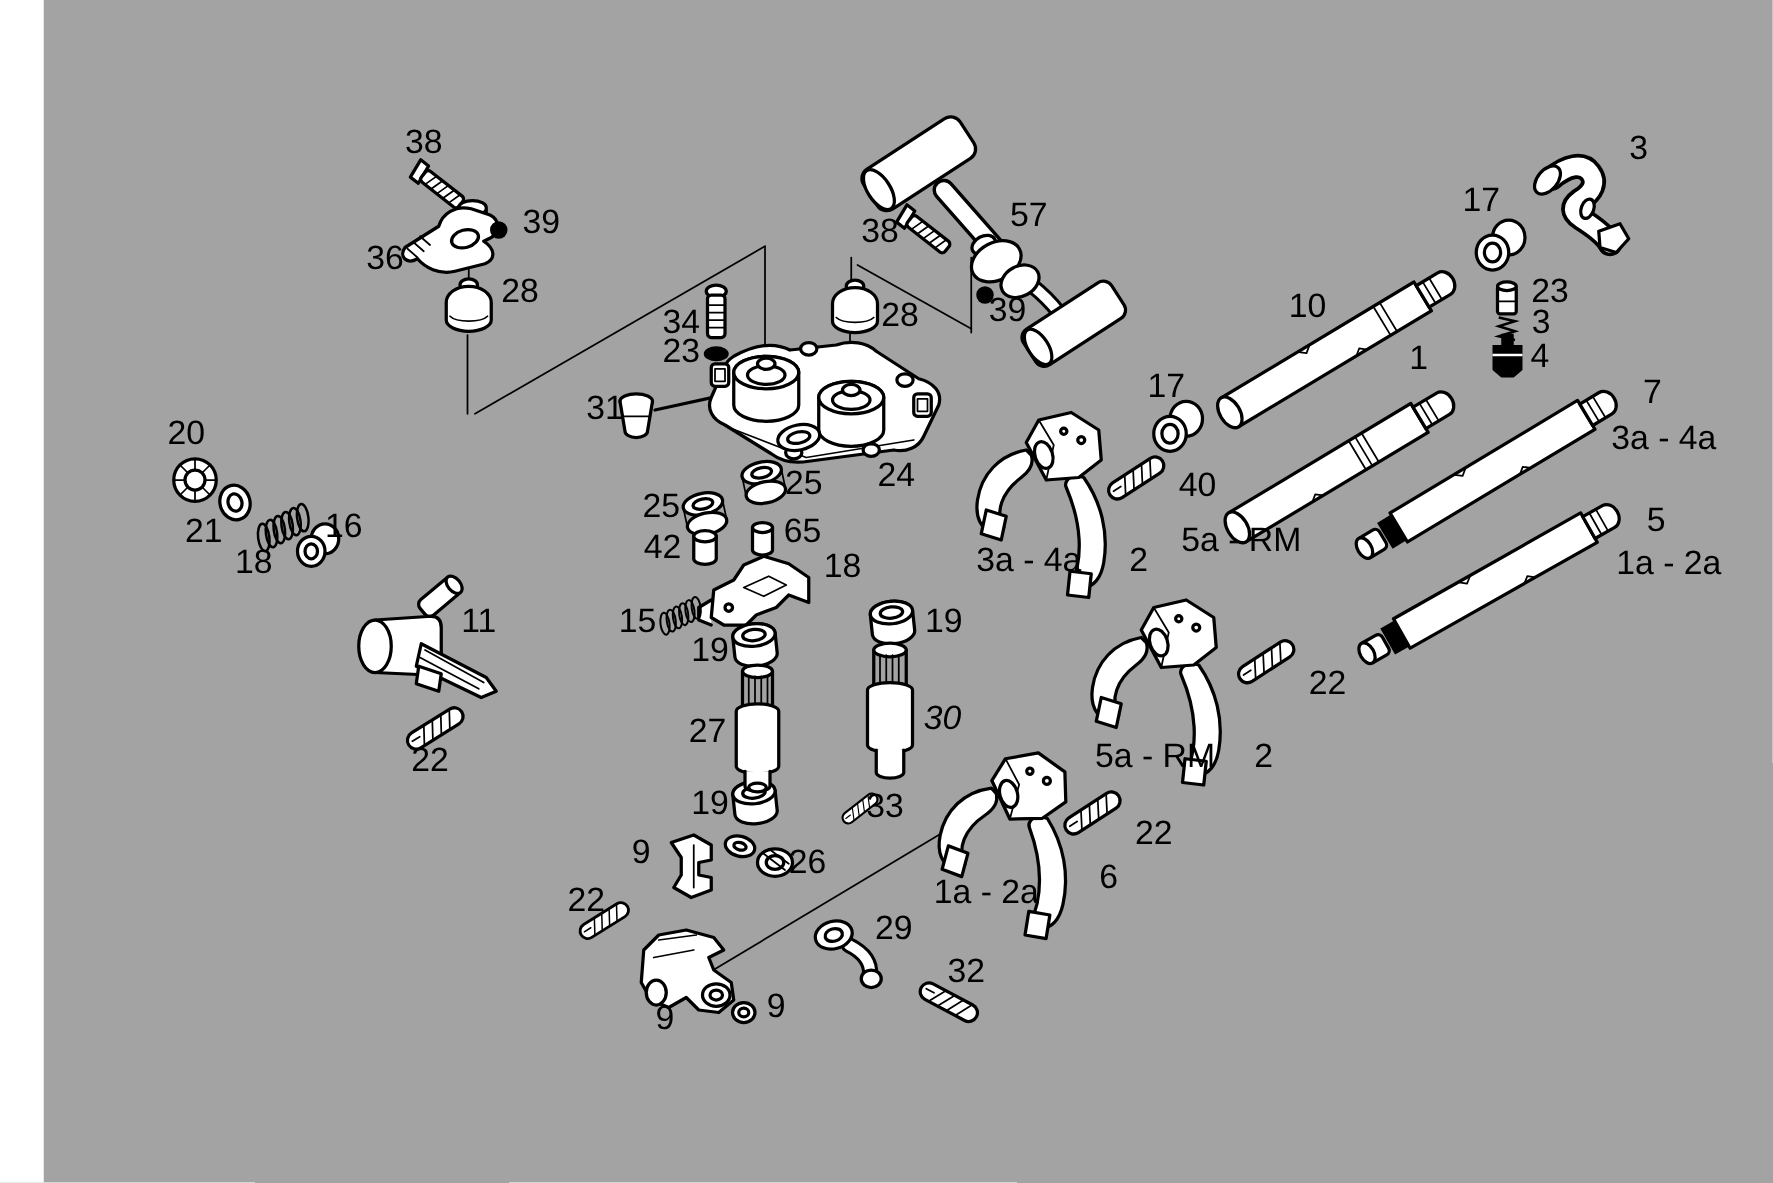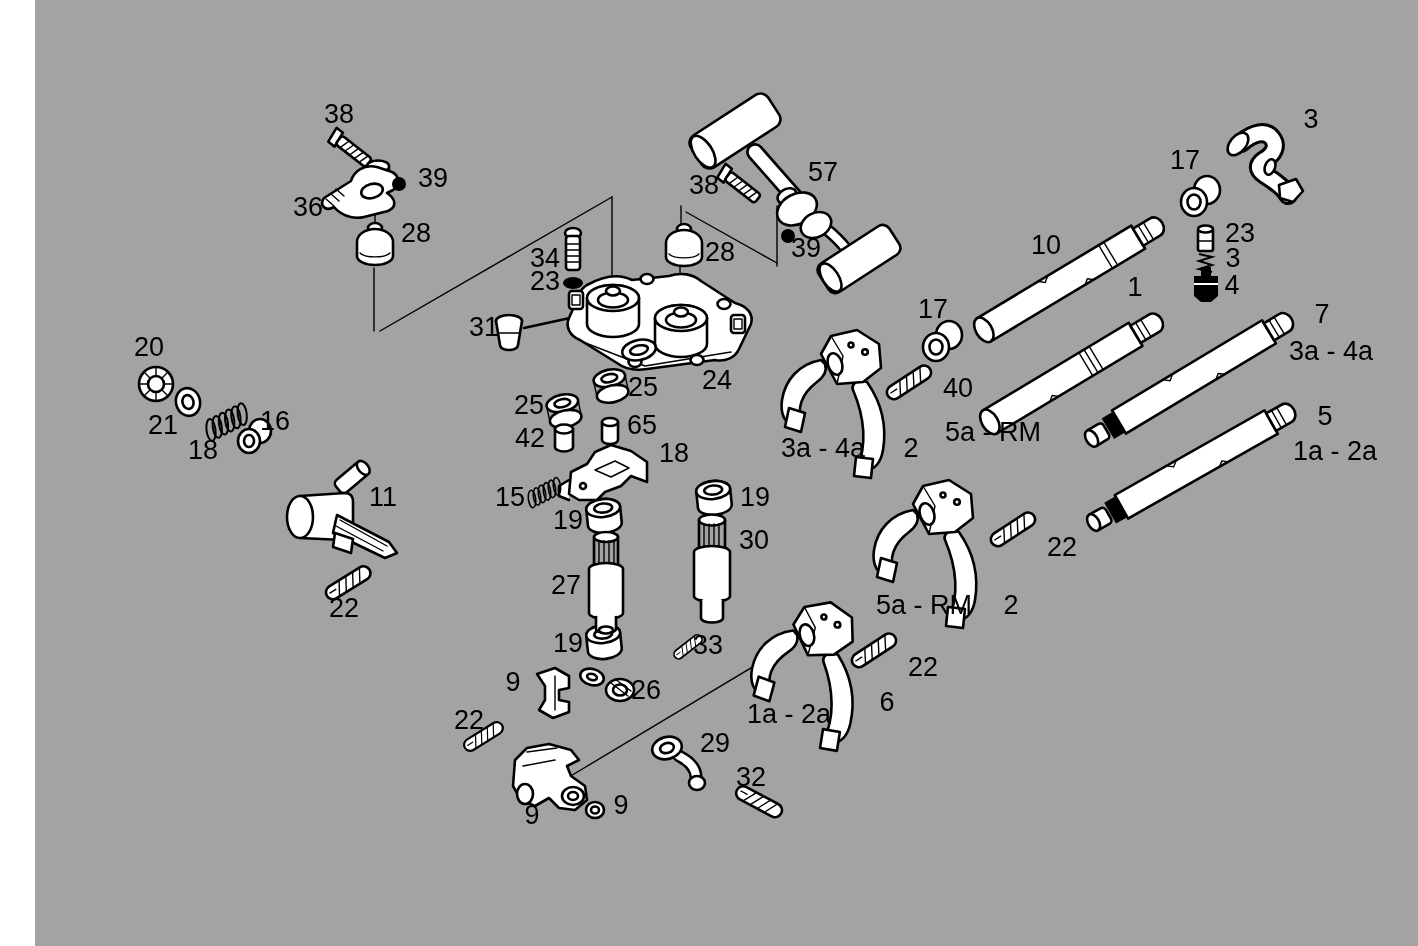--- a/index.html
+++ b/index.html
@@ -432,25 +432,25 @@
       <div class="part-label" style="left: 309px; top: 608px;">22</div>
       <div class="part-label" style="left: 608px; top: 387px;">25</div>
       <div class="part-label" style="left: 494px; top: 405px;">25</div>
       <div class="part-label" style="left: 495px; top: 438px;">42</div>
       <div class="part-label" style="left: 607px; top: 425px;">65</div>
       <div class="part-label" style="left: 639px; top: 453px;">18</div>
       <div class="part-label" style="left: 475px; top: 497px;">15</div>
       <div class="part-label" style="left: 533px; top: 520px;">19</div>
       <div class="part-label" style="left: 720px; top: 497px;">19</div>
       <div class="part-label" style="left: 531px; top: 585px; text-align: center;">27</div>
-      <div class="part-label" style="left: 719px; top: 540px;">30</div>
+      <div class="part-label" style="left: 719px; top: 575px; font-style: italic;">30</div>
       <div class="part-label" style="left: 533px; top: 643px;">19</div>
       <div class="part-label" style="left: 673px; top: 645px;">33</div>
       <div class="part-label" style="left: 478px; top: 682px;">9</div>
       <div class="part-label" style="left: 611px; top: 690px;">26</div>
       <div class="part-label" style="left: 434px; top: 720px;">22</div>
       <div class="part-label" style="left: 680px; top: 743px;">29</div>
-      <div class="part-label" style="left: 716px; top: 777px;">32</div>
+      <div class="part-label" style="left: 738px; top: 777px;">32</div>
       <div class="part-label" style="left: 497px; top: 815px;">9</div>
       <div class="part-label" style="left: 586px; top: 805px;">9</div>
     </div>
 
 </div>
 
 </body></html>

